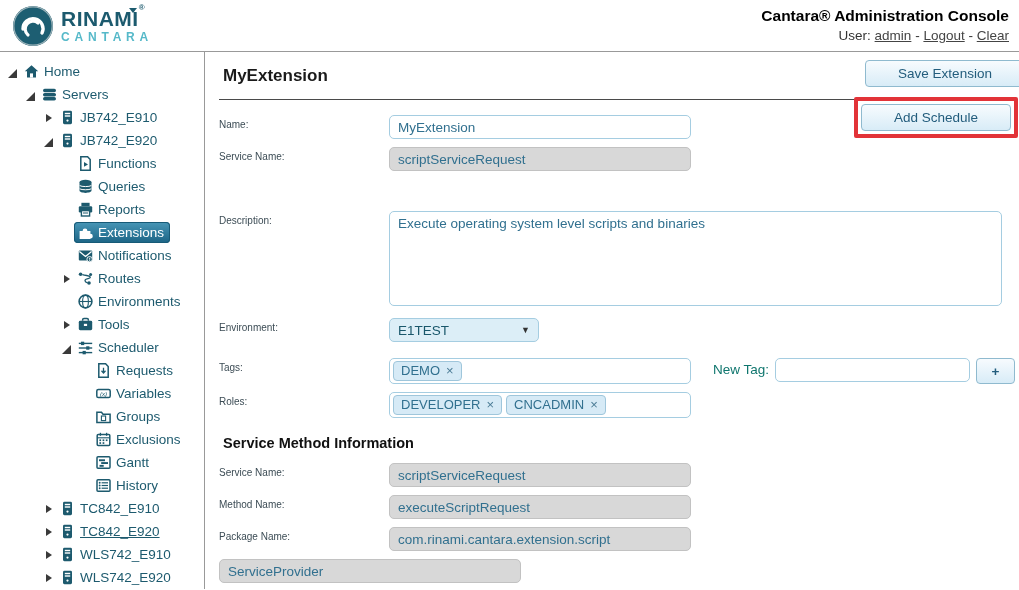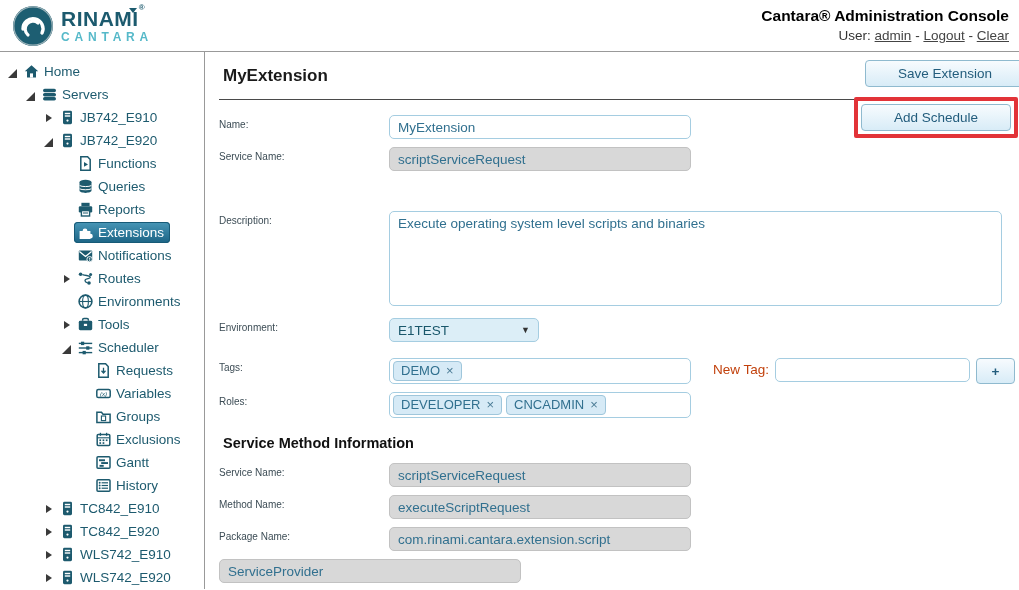--- a/index.html
+++ b/index.html
@@ -81,21 +81,21 @@
   .chip-box{
     box-sizing:border-box;width:302px;min-height:26px;border:1px solid #a5cde1;border-radius:5px;
     background:#fff;display:flex;align-items:center;gap:4px;padding:2px 3px;
   }
   .chip{
     background:#d6eaf6;border:1px solid #9fc6db;border-radius:4px;
     padding:1px 7px 2px 7px;color:#31708f;font-size:13px;display:inline-flex;align-items:center;gap:6px;
     white-space:nowrap;
   }
   .chip-x{cursor:pointer;color:#4a7b95;font-size:13px;line-height:1;}
-  .inline-lab{margin-left:22px;padding-top:4px;color:#c2410c;width:62px;flex:none;}
+  .inline-lab{margin-left:22px;padding-top:4px;color:#0f766e;width:62px;flex:none;}
   .new-tag-input{width:195px;}
   .plus-btn{width:39px;height:26px;margin-left:6px;font-weight:bold;}
   .section-heading{font-size:14.5px;font-weight:bold;color:#111;margin:17px 0 12px 4px;}
   .env-row{margin-bottom:16px;}
   .desc-row{margin-bottom:12px;margin-top:40px;}
 </style>
 </head>
 <body>
 
 <div class="header">
@@ -393,21 +393,21 @@
             <svg viewBox="0 0 17 17" width="17" height="17">
               <rect x="4" y="1.8" width="9" height="13.4" rx="1.4" fill="currentColor"></rect>
               <rect x="5.8" y="3.8" width="5.4" height="1.4" fill="#fff"></rect>
               <rect x="5.8" y="6.3" width="5.4" height="1.4" fill="#fff"></rect>
               <circle cx="8.5" cy="11.6" r="1.1" fill="#fff"></circle>
             </svg>
           </span>
       <span class="tree-label">TC842_E910</span>
     </span>
   </div>
-      <div class="tree-row" style="padding-left: 42px;">
+      <div class="tree-row" style="padding-left: 42px; text-decoration: underline;">
     <span class="expander collapsed"></span>
     <span class="pill">
       <span class="tree-icon">
             <svg viewBox="0 0 17 17" width="17" height="17">
               <rect x="4" y="1.8" width="9" height="13.4" rx="1.4" fill="currentColor"></rect>
               <rect x="5.8" y="3.8" width="5.4" height="1.4" fill="#fff"></rect>
               <rect x="5.8" y="6.3" width="5.4" height="1.4" fill="#fff"></rect>
               <circle cx="8.5" cy="11.6" r="1.1" fill="#fff"></circle>
             </svg>
           </span>

